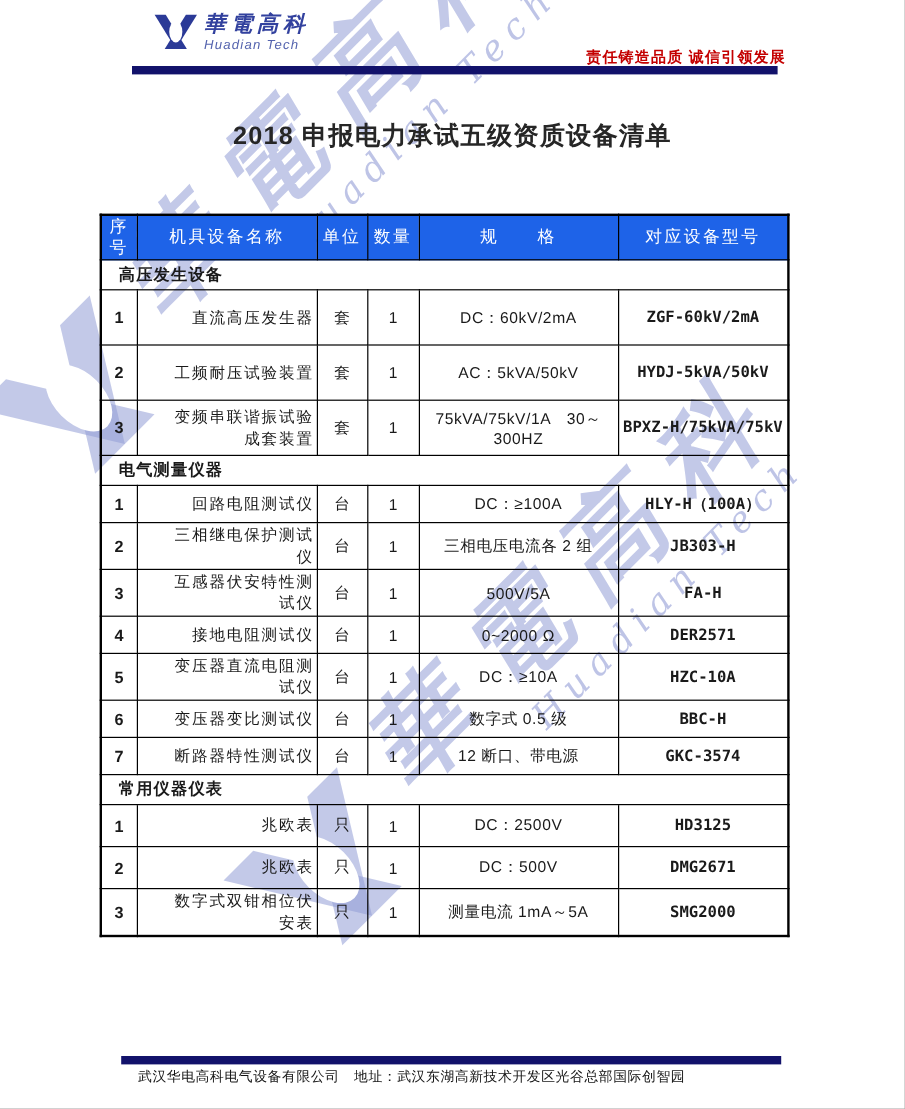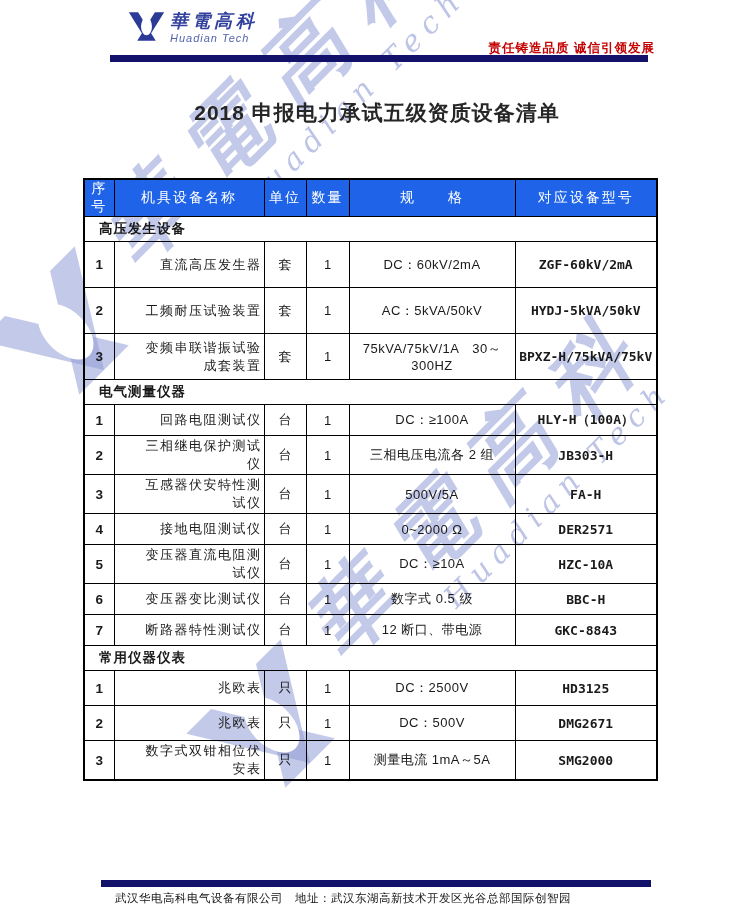--- a/index.html
+++ b/index.html
@@ -266,21 +266,21 @@
               <td class="col-qty">1</td>
               <td class="col-spec">数字式 0.5 级</td>
               <td class="col-model">BBC-H</td>
             </tr>
             <tr class="data-row sec1">
               <td class="col-no">7</td>
               <td class="col-name">断路器特性测试仪</td>
               <td class="col-unit">台</td>
               <td class="col-qty">1</td>
               <td class="col-spec">12 断口、带电源</td>
-              <td class="col-model">GKC-8843</td>
+              <td class="col-model">GKC-3574</td>
             </tr>
             <tr class="section-row">
               <td colspan="6">常用仪器仪表</td>
             </tr>
             <tr class="data-row sec2">
               <td class="col-no">1</td>
               <td class="col-name">兆欧表</td>
               <td class="col-unit">只</td>
               <td class="col-qty">1</td>
               <td class="col-spec">DC：2500V</td>

